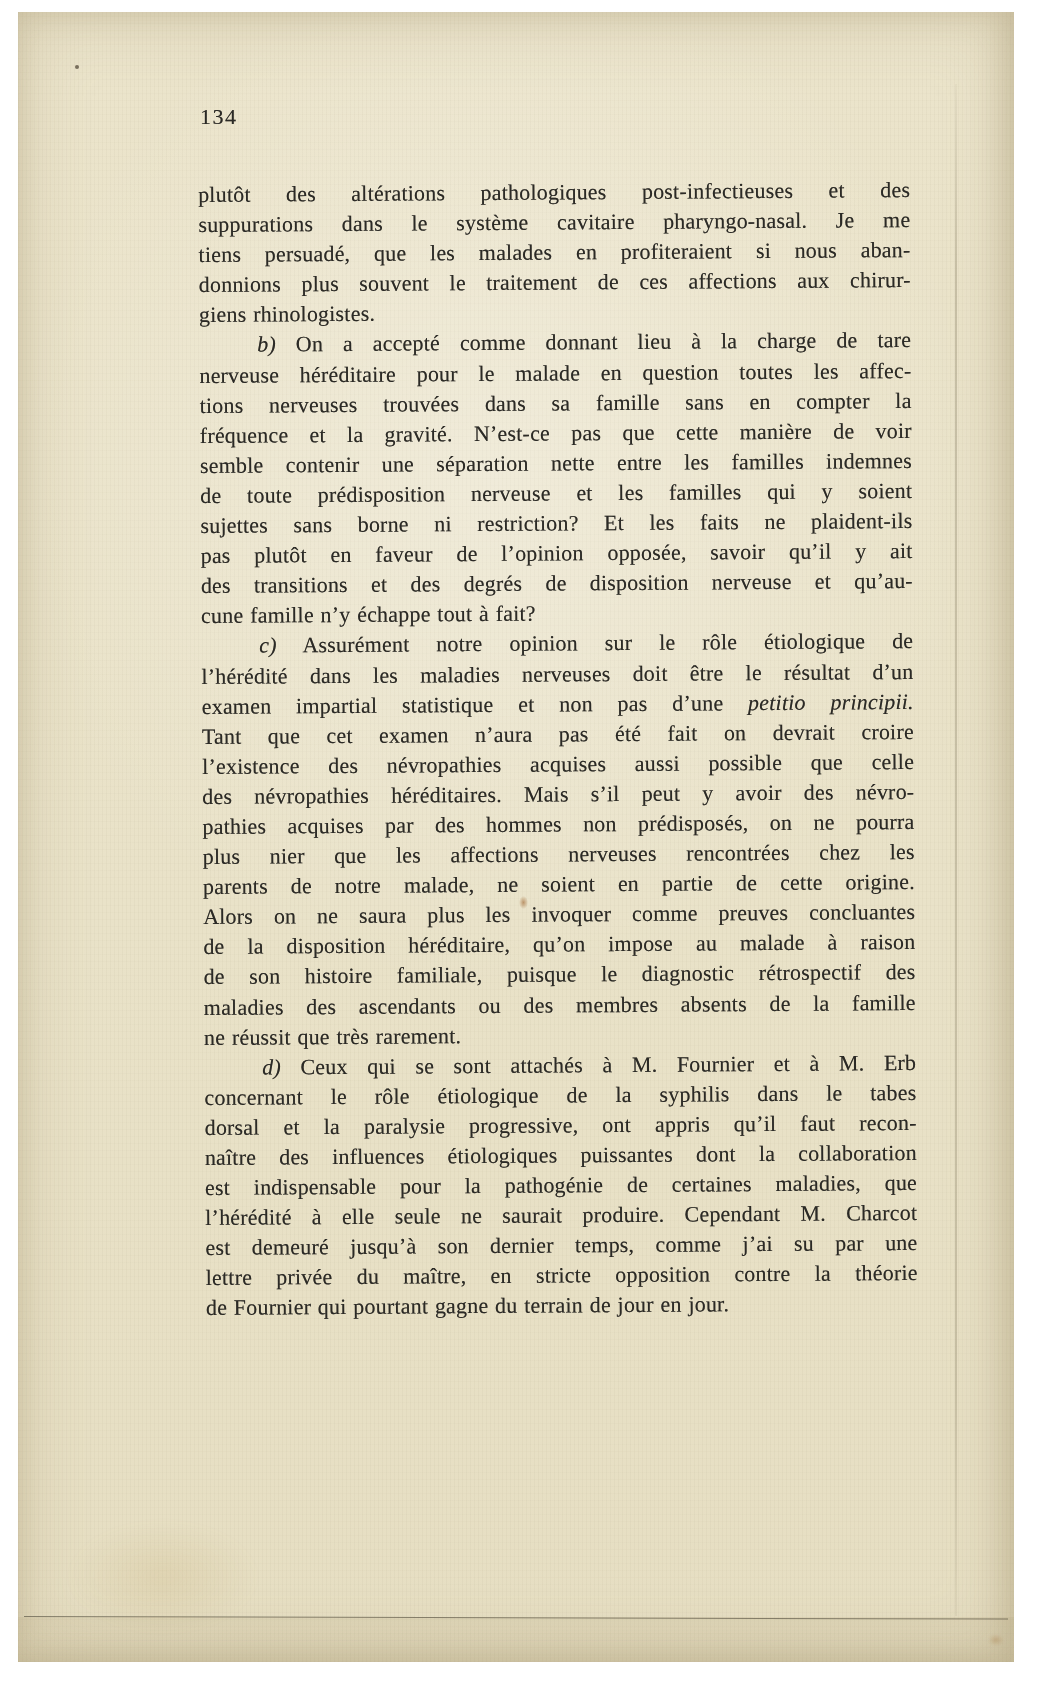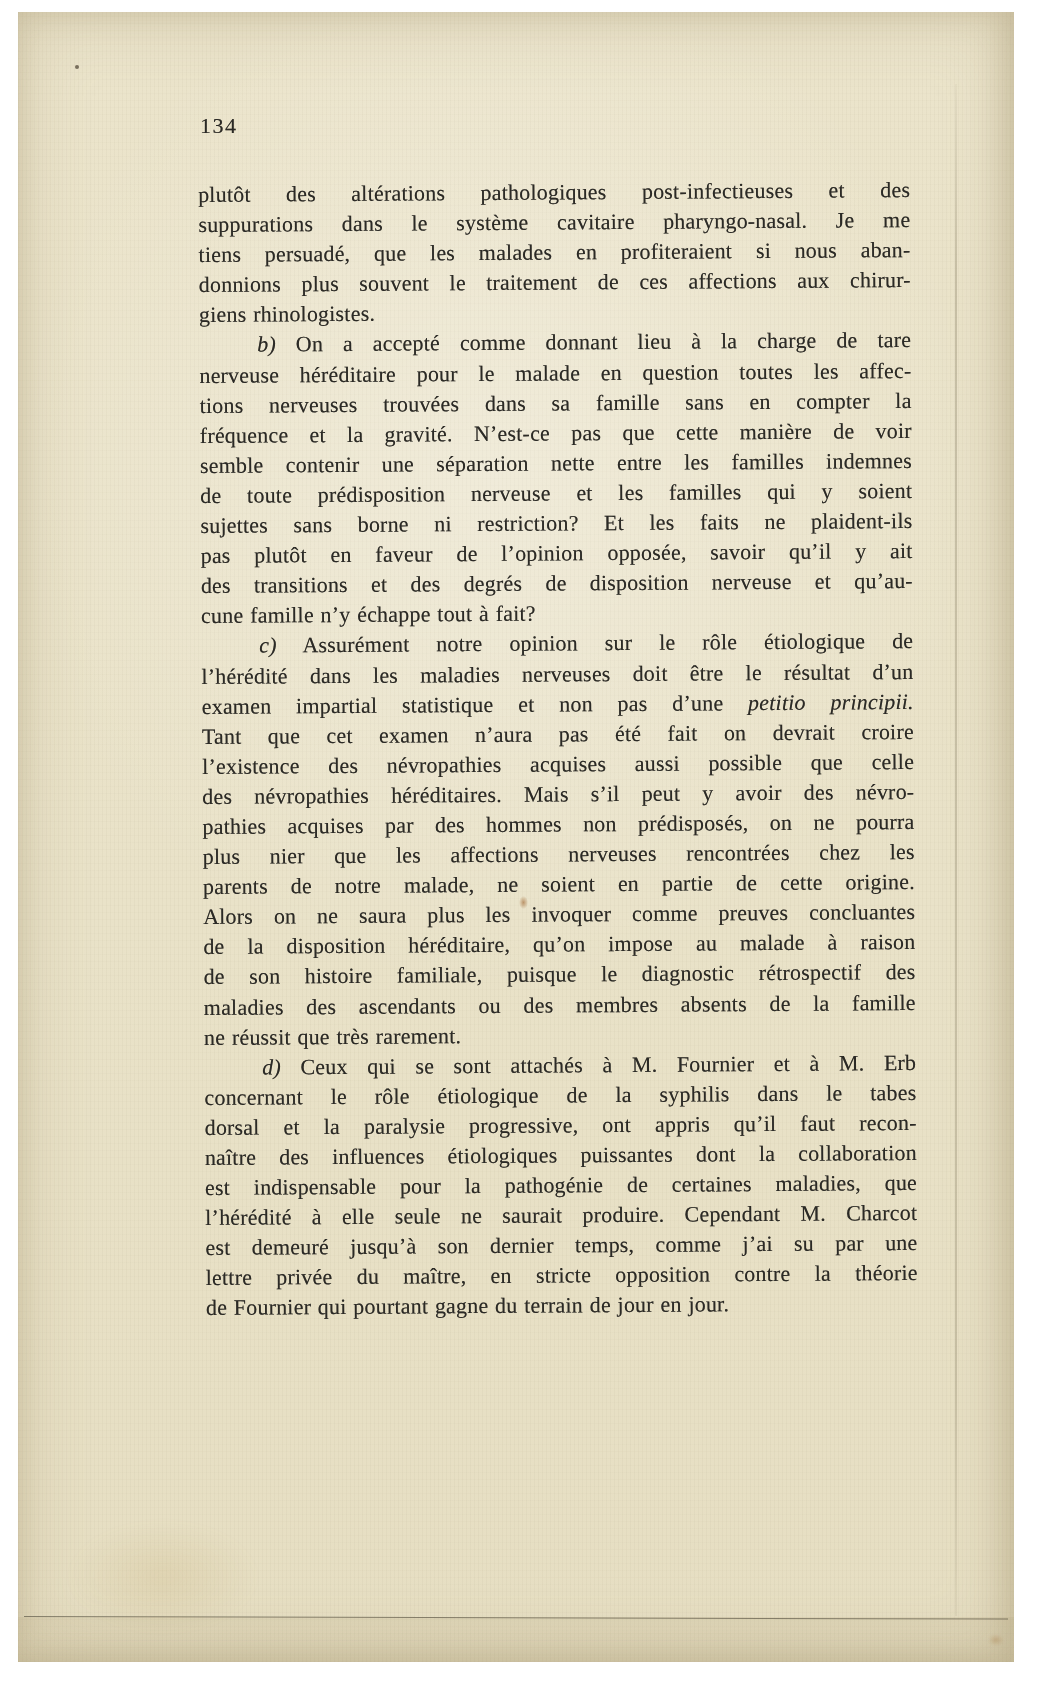--- a/index.html
+++ b/index.html
@@ -29,21 +29,21 @@
       repeating-linear-gradient(0deg, rgba(120,108,78,0.025) 0 1px, rgba(0,0,0,0) 1px 7px),
       linear-gradient(180deg, #ebe4cb 0%, #e9e2c8 55%, #e6dec2 100%);
     box-shadow:
       inset 0 0 70px rgba(150,134,94,0.28),
       inset -14px 0 30px rgba(150,134,94,0.18),
       inset 0 -10px 24px rgba(150,134,94,0.14);
   }
   .page-number {
     position: absolute;
     left: 182px;
-    top: 101px;
+    top: 92px;
     font-size: 22px;
     letter-spacing: 1.5px;
     color: var(--ink, #2b2a26);
     text-shadow: 0 0 0.5px rgba(45,40,32,0.55);
   }
   .text-block {
     position: absolute;
     left: 180px;
     top: 163px;
     width: 712px;

